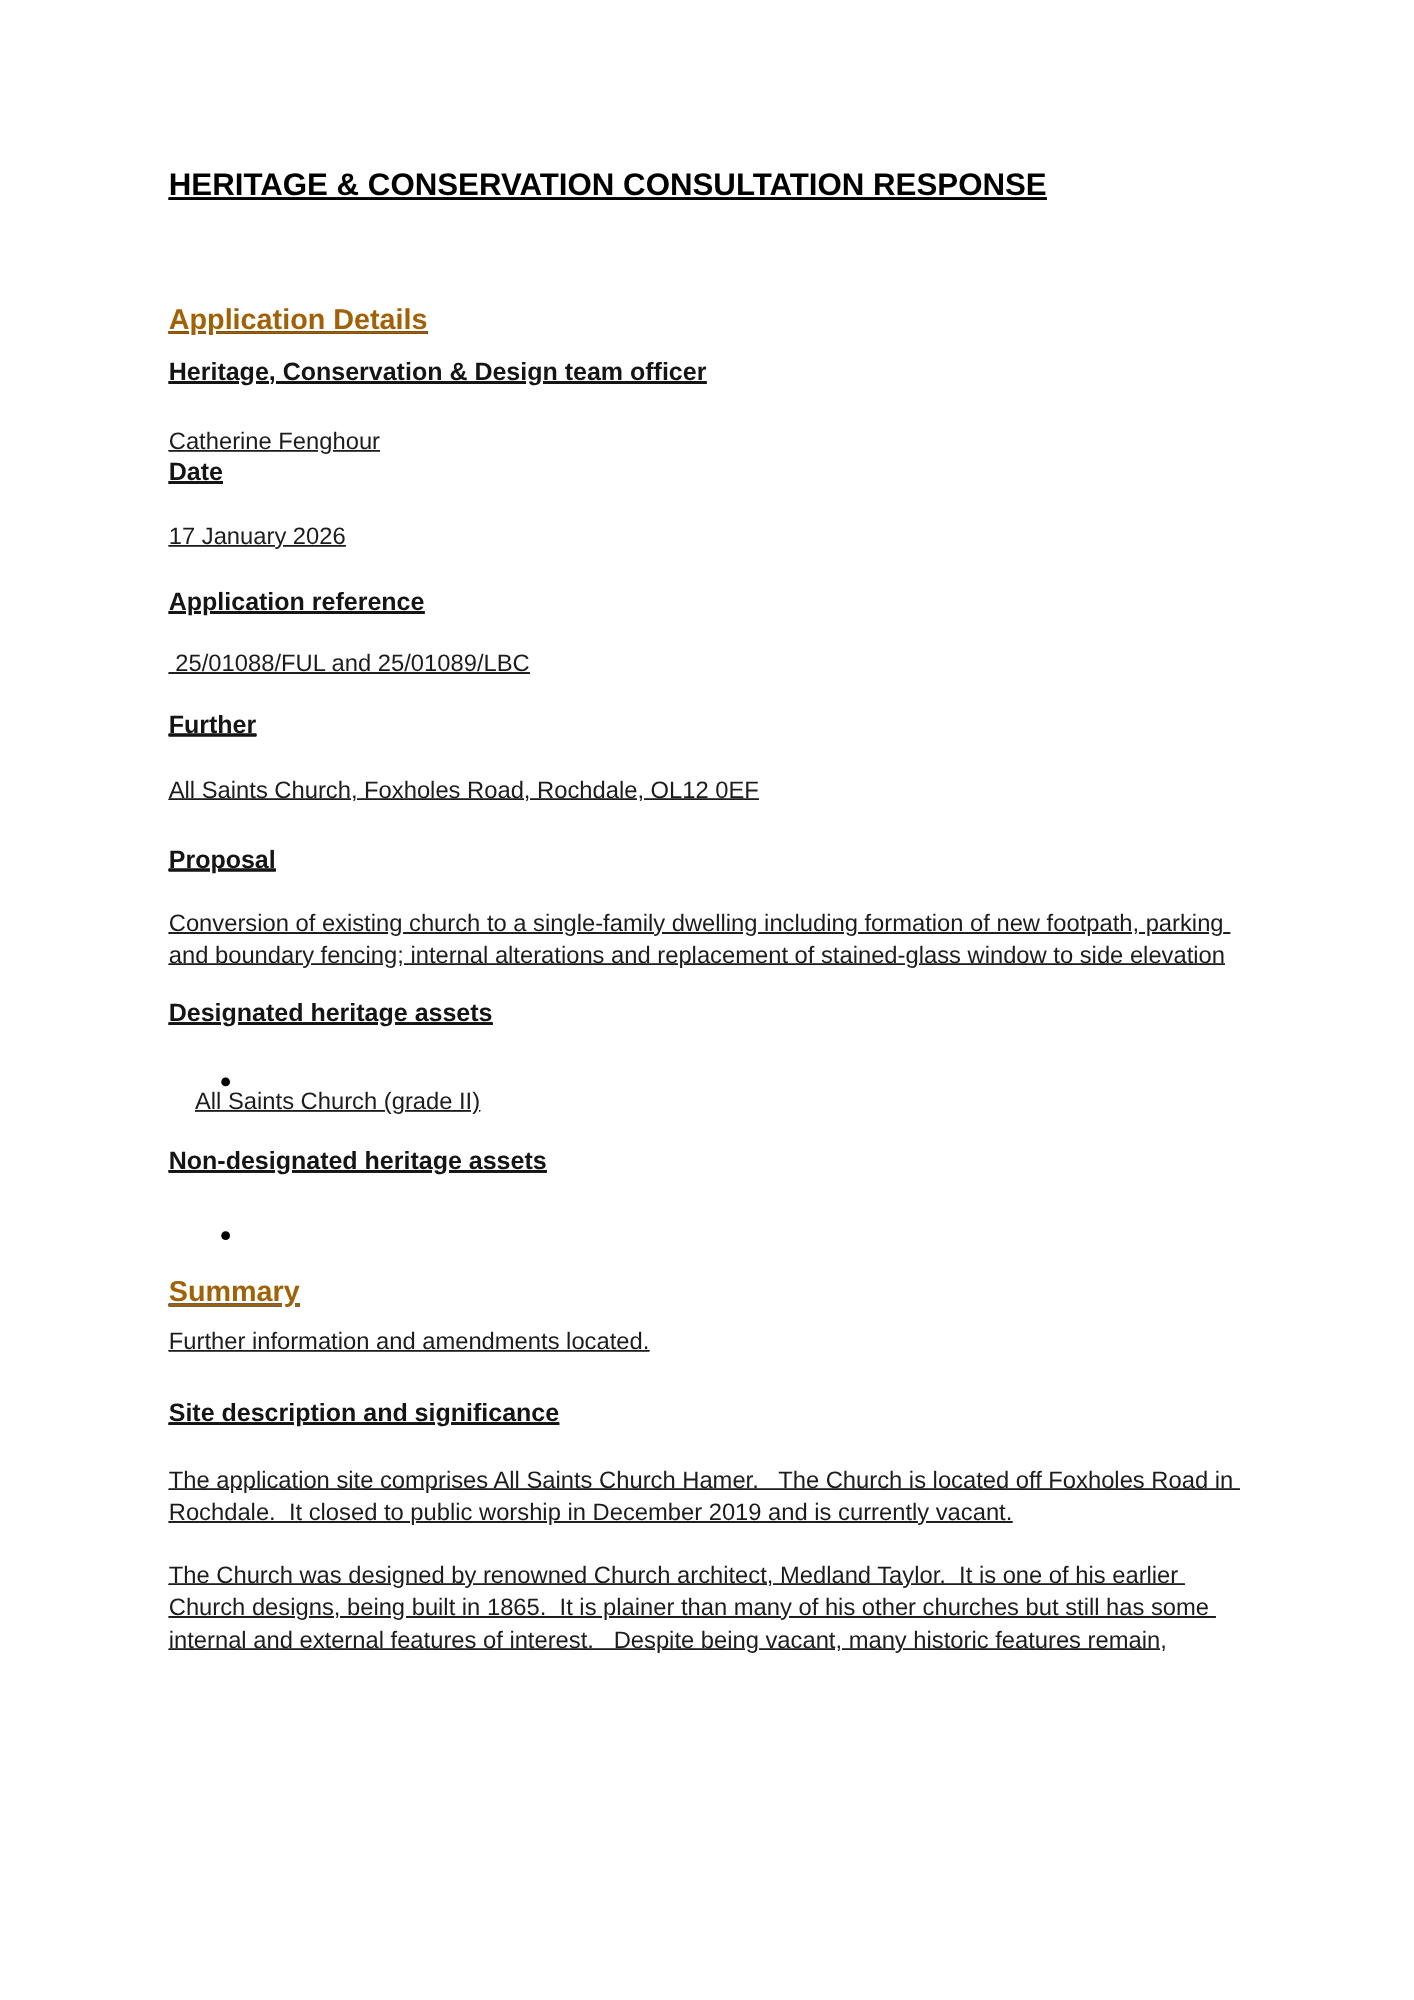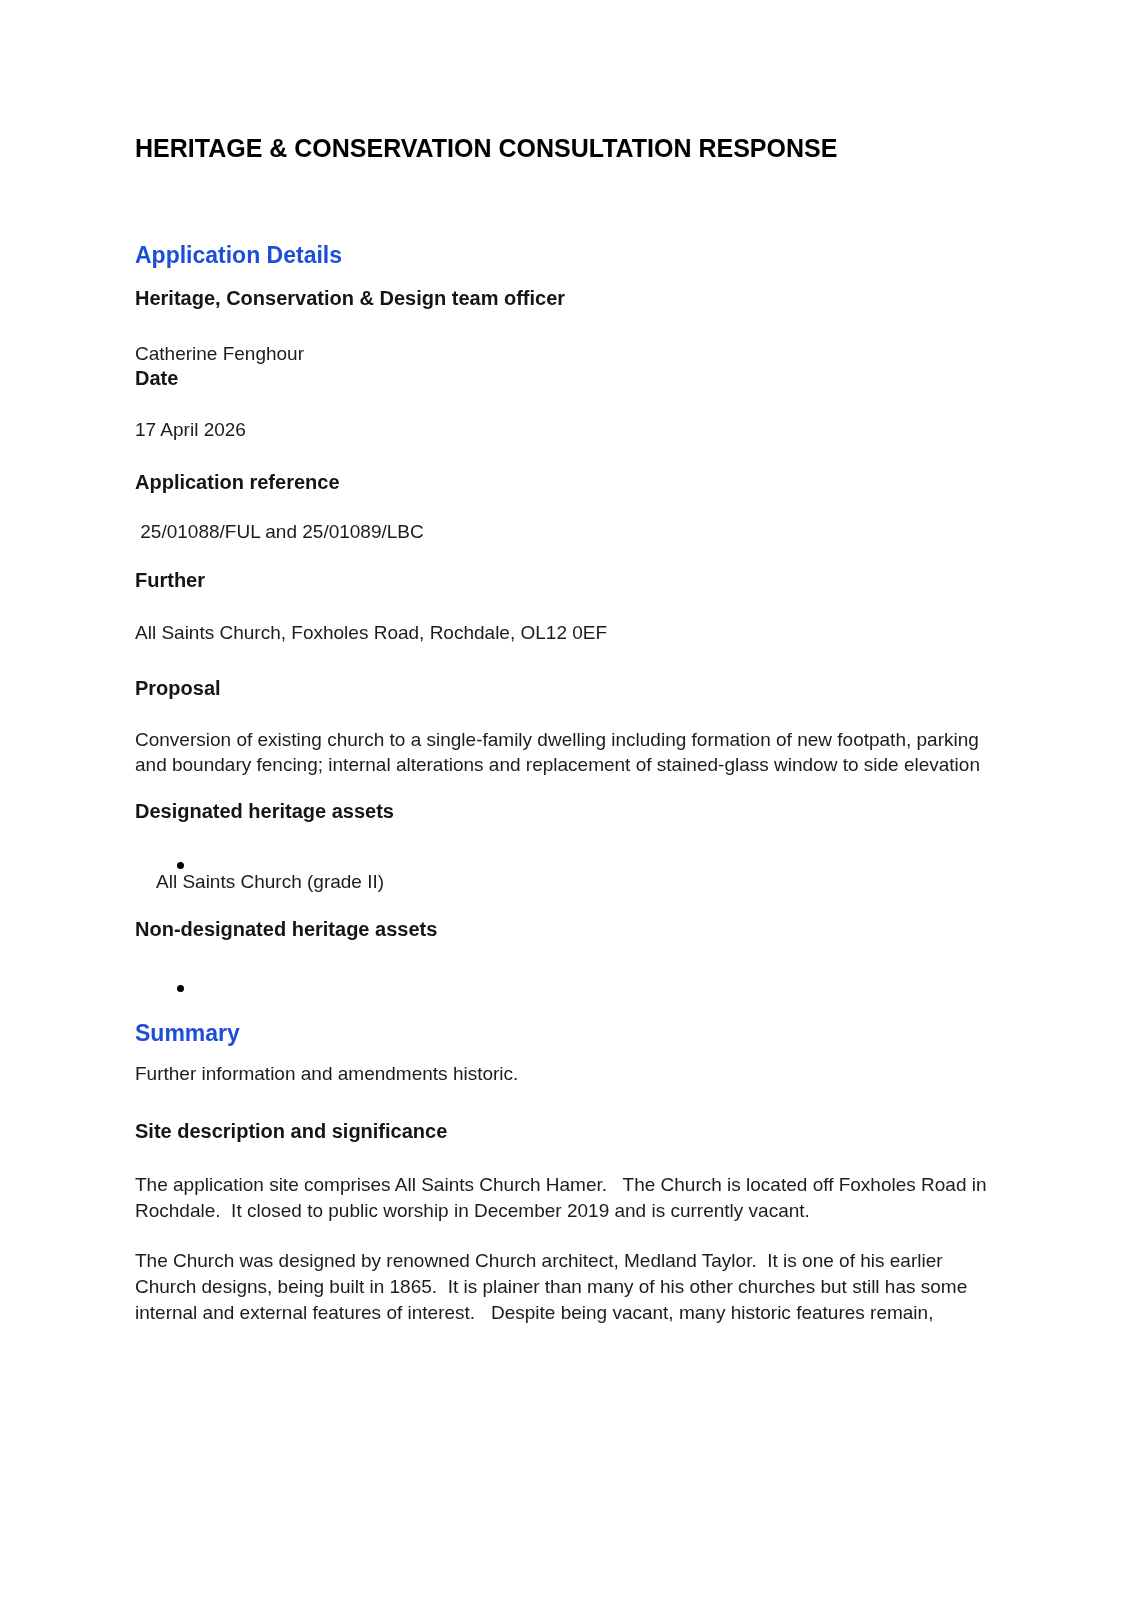--- a/index.html
+++ b/index.html
@@ -1,29 +1,29 @@
 <!DOCTYPE html>
 <html><head>
 <meta charset="utf-8">
 <style>
-  * { margin:0; padding:0; box-sizing:border-box; }
+  * { margin:0; padding:0; box-sizing:border-box;text-decoration:underline; }
   html, body { background:#ffffff; }
   body {
     width:1131px; height:1600px;
     font-family:"Liberation Sans","DejaVu Sans",sans-serif;
     color:#1c1c1c;
   }
   .page { width:1131px; height:1600px; background:#ffffff; overflow:hidden; }
   .content { padding:132px 136px 0 135px; }
 
   .doc-title {
     font-size:25px; line-height:32px; font-weight:bold; color:#000000;
     margin-bottom:77px; white-space:nowrap;
   }
-  .h-blue  { font-size:23px; line-height:28px; font-weight:bold; color:#1d4ed8; }
+  .h-blue  { font-size:23px; line-height:28px; font-weight:bold; color:#a16207; }
   .h-bold  { font-size:20px; line-height:25px; font-weight:bold; color:#151515; }
   .body-text { font-size:19px; line-height:25px; white-space:pre-wrap; color:#1c1c1c; }
   .assess-p  { line-height:26px; }
 
   
   .m-app       { margin-bottom:17px; }
   .m-officer-l { margin-bottom:30px; }
   .m-officer-v { }
   .m-date-l    { margin-bottom:26px; }
   .m-date-v    { margin-bottom:28px; }
@@ -58,21 +58,21 @@
   <div class="content">
 
     <h1 class="doc-title">HERITAGE &amp; CONSERVATION CONSULTATION RESPONSE</h1>
 
     <h2 class="h-blue m-app">Application Details</h2>
 
     <h3 class="h-bold m-officer-l">Heritage, Conservation &amp; Design team officer</h3>
     <p class="body-text m-officer-v">Catherine Fenghour</p>
 
     <h3 class="h-bold m-date-l">Date</h3>
-    <p class="body-text m-date-v">17 April 2026</p>
+    <p class="body-text m-date-v">17 January 2026</p>
 
     <h3 class="h-bold m-ref-l">Application reference</h3>
     <p class="body-text m-ref-v"> 25/01088/FUL and 25/01089/LBC</p>
 
     <h3 class="h-bold m-addr-l">Further</h3>
     <p class="body-text m-addr-v">All Saints Church, Foxholes Road, Rochdale, OL12 0EF</p>
 
     <h3 class="h-bold m-prop-l">Proposal</h3>
     <p class="body-text m-prop-v">Conversion of existing church to a single-family dwelling including formation of new footpath, parking and boundary fencing; internal alterations and replacement of stained-glass window to side elevation</p>
 
@@ -83,21 +83,21 @@
       <span class="li-text">All Saints Church (grade II)</span>
     </div>
 
     <h3 class="h-bold m-nondesig-l">Non-designated heritage assets</h3>
     <div class="li m-li2">
       <span class="dot"></span>
       <span class="li-text"></span>
     </div>
 
     <h2 class="h-blue m-sum-h">Summary</h2>
-    <p class="body-text m-sum-v">Further information and amendments historic.</p>
+    <p class="body-text m-sum-v">Further information and amendments located.</p>
 
     <h3 class="h-bold m-site-h">Site description and significance</h3>
 
     <p class="body-text assess-p m-p1">The application site comprises All Saints Church Hamer.   The Church is located off Foxholes Road in Rochdale.  It closed to public worship in December 2019 and is currently vacant.</p>
     <p class="body-text assess-p">The Church was designed by renowned Church architect, Medland Taylor.  It is one of his earlier Church designs, being built in 1865.  It is plainer than many of his other churches but still has some internal and external features of interest.   Despite being vacant, many historic features remain,</p>
 
   </div>
 </div>
 
 </body></html>

